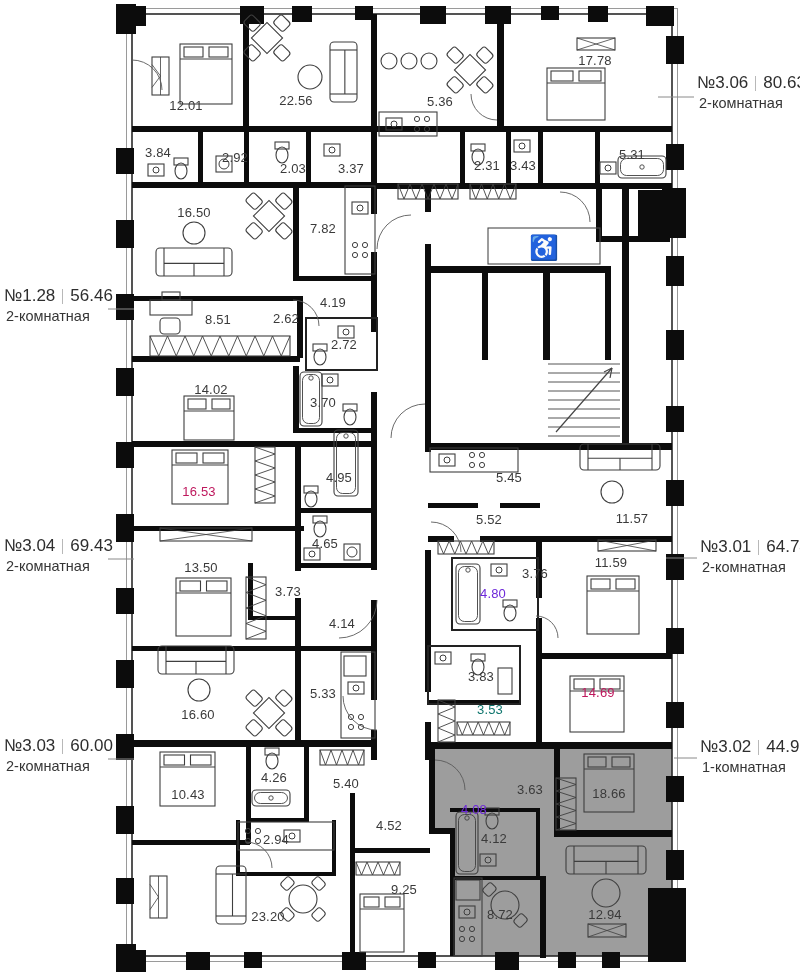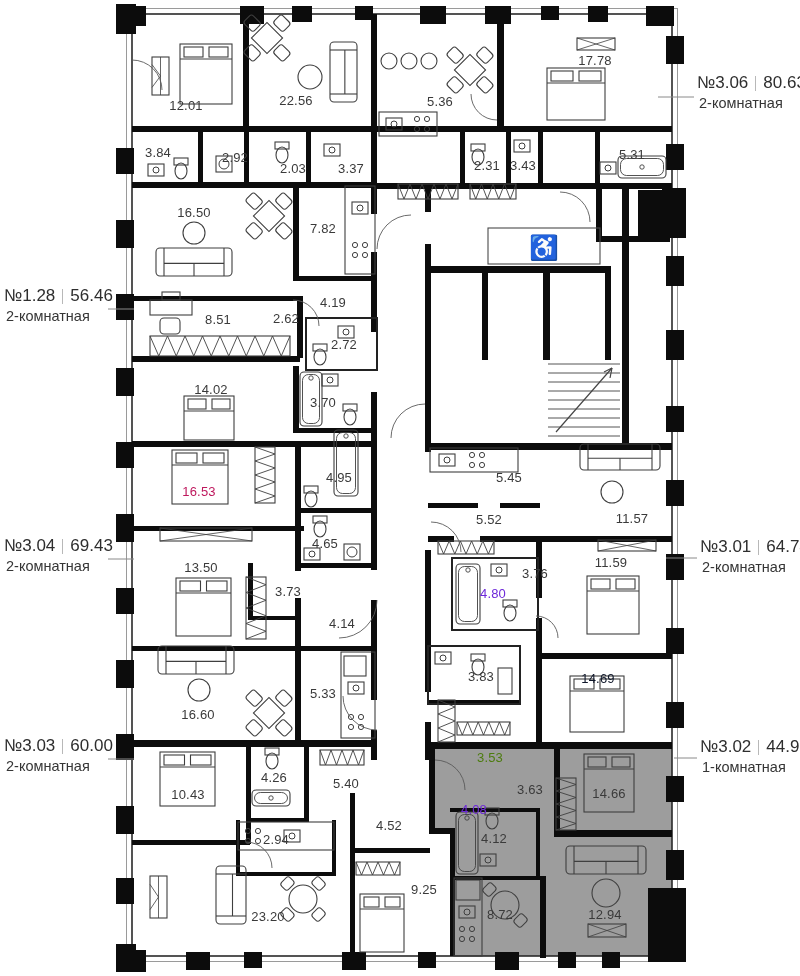--- a/index.html
+++ b/index.html
@@ -489,34 +489,34 @@
       <div class="room-label" style="left: 201px; top: 567px; color: rgb(58, 58, 58);">13.50</div>
       <div class="room-label" style="left: 288px; top: 591px; color: rgb(58, 58, 58);">3.73</div>
       <div class="room-label" style="left: 342px; top: 623px; color: rgb(58, 58, 58);">4.14</div>
       <div class="room-label" style="left: 509px; top: 477px; color: rgb(58, 58, 58);">5.45</div>
       <div class="room-label" style="left: 489px; top: 519px; color: rgb(58, 58, 58);">5.52</div>
       <div class="room-label" style="left: 612px; top: 518px; color: rgb(58, 58, 58); margin-left: 20px;">11.57</div>
       <div class="room-label" style="left: 611px; top: 562px; color: rgb(58, 58, 58);">11.59</div>
       <div class="room-label" style="left: 535px; top: 573px; color: rgb(58, 58, 58);">3.76</div>
       <div class="room-label" style="left: 493px; top: 593px; color: #6d28d9;">4.80</div>
       <div class="room-label" style="left: 481px; top: 676px; color: rgb(58, 58, 58);">3.83</div>
-      <div class="room-label" style="left: 490px; top: 709px; color: #4d7c0f; margin-top: 48px;">3.53</div>
-      <div class="room-label" style="left: 598px; top: 678px; color: #0f172a;">14.69</div>
+      <div class="room-label" style="left: 490px; top: 709px; color: #0f766e;">3.53</div>
+      <div class="room-label" style="left: 598px; top: 692px; color: #be185d;">14.69</div>
       <div class="room-label" style="left: 198px; top: 714px; color: rgb(58, 58, 58);">16.60</div>
       <div class="room-label" style="left: 323px; top: 693px; color: rgb(58, 58, 58);">5.33</div>
       <div class="room-label" style="left: 188px; top: 794px; color: rgb(58, 58, 58);">10.43</div>
       <div class="room-label" style="left: 274px; top: 777px; color: rgb(58, 58, 58);">4.26</div>
       <div class="room-label" style="left: 346px; top: 783px; color: rgb(58, 58, 58);">5.40</div>
       <div class="room-label" style="left: 276px; top: 839px; color: rgb(58, 58, 58);">2.94</div>
       <div class="room-label" style="left: 268px; top: 916px; color: rgb(58, 58, 58);">23.20</div>
       <div class="room-label" style="left: 389px; top: 825px; color: rgb(58, 58, 58);">4.52</div>
-      <div class="room-label" style="left: 424px; top: 889px; color: rgb(58, 58, 58);">9.25</div>
+      <div class="room-label" style="left: 404px; top: 889px; color: rgb(58, 58, 58);">9.25</div>
       <div class="room-label" style="left: 474px; top: 763px; color: #6d28d9; margin-top: 46px;">4.08</div>
       <div class="room-label" style="left: 530px; top: 789px; color: rgb(58, 58, 58);">3.63</div>
-      <div class="room-label" style="left: 609px; top: 793px; color: rgb(58, 58, 58);">14.66</div>
+      <div class="room-label" style="left: 609px; top: 793px; color: rgb(58, 58, 58);">18.66</div>
       <div class="room-label" style="left: 494px; top: 838px; color: rgb(58, 58, 58);">4.12</div>
       <div class="room-label" style="left: 500px; top: 914px; color: rgb(58, 58, 58);">8.72</div>
       <div class="room-label" style="left: 605px; top: 914px; color: rgb(58, 58, 58);">12.94</div>
     </div>
 
   <div class="apt" style="left:697px;top:74px">
     <div class="l1">
         <span>№3.06</span>
         <span class="sep"></span>
         <span>80.63</span>

